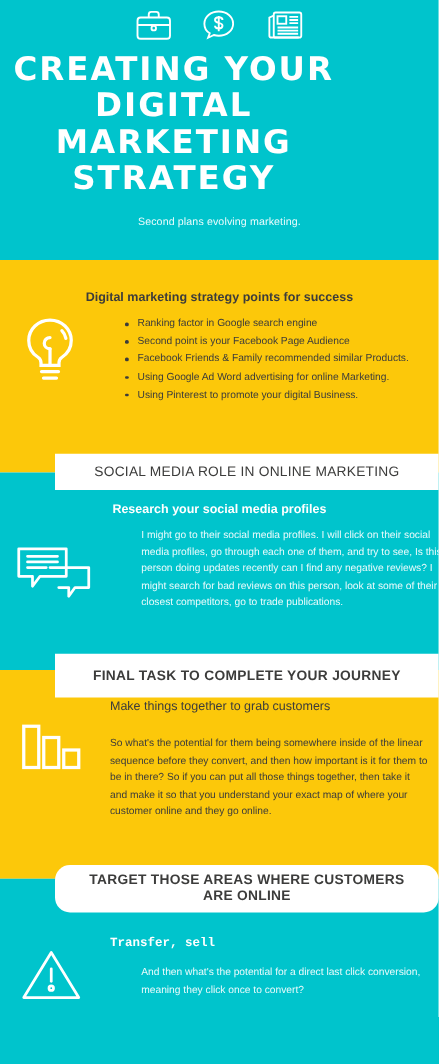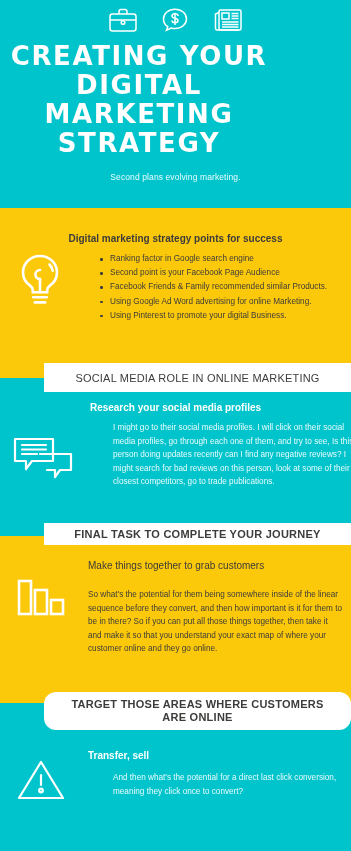--- a/index.html
+++ b/index.html
@@ -84,21 +84,21 @@
     justify-content: center;
     text-align: center;
     color: #3c3c3b;
     font-weight: bold;
     font-size: 11px;
     letter-spacing: 0.25px;
     padding: 6px 14px;
   }
   .plate-1 { top: 199px; height: 29px; }
   .plate-2 { top: 363px; height: 29px; font-weight: normal; font-size: 11px; letter-spacing: 0.2px;}
-  .plate-3 { top: 523px; height: 22px; }
+  .plate-3 { top: 523px; height: 35px; }
   .plate-4 { top: 692px; height: 38px; line-height: 13px; border-radius: 12px; }
 
   
   .sec-head {
     position: absolute;
     font-weight: bold;
     font-size: 10px;
   }
   .sec-body {
     position: absolute;
@@ -144,21 +144,21 @@
 
   
   .s2-head { top: 402px; left: 0; width: 351px; text-align: center; }
   .s2-body { top: 421px; left: 88px; width: 252px; }
 
   
   .s3-head { top: 560px; left: 88px; width: 252px; font-size: 10px; font-weight: normal; }
   .s3-body { top: 588px; left: 88px; width: 254px; }
 
   
-  .s4-head { top: 750px; left: 88px; width: 252px; }
+  .s4-head { top: 750px; left: 88px; width: 252px; font-family: Liberation Mono, monospace; }
   .s4-body { top: 771px; left: 88px; width: 254px; }
 </style>
 </head>
 <body>
 
 <div class="poster">
 
   <div class="band band-hero"></div>
   <div class="band band-yellow1"></div>
   <div class="band band-teal2"></div>

